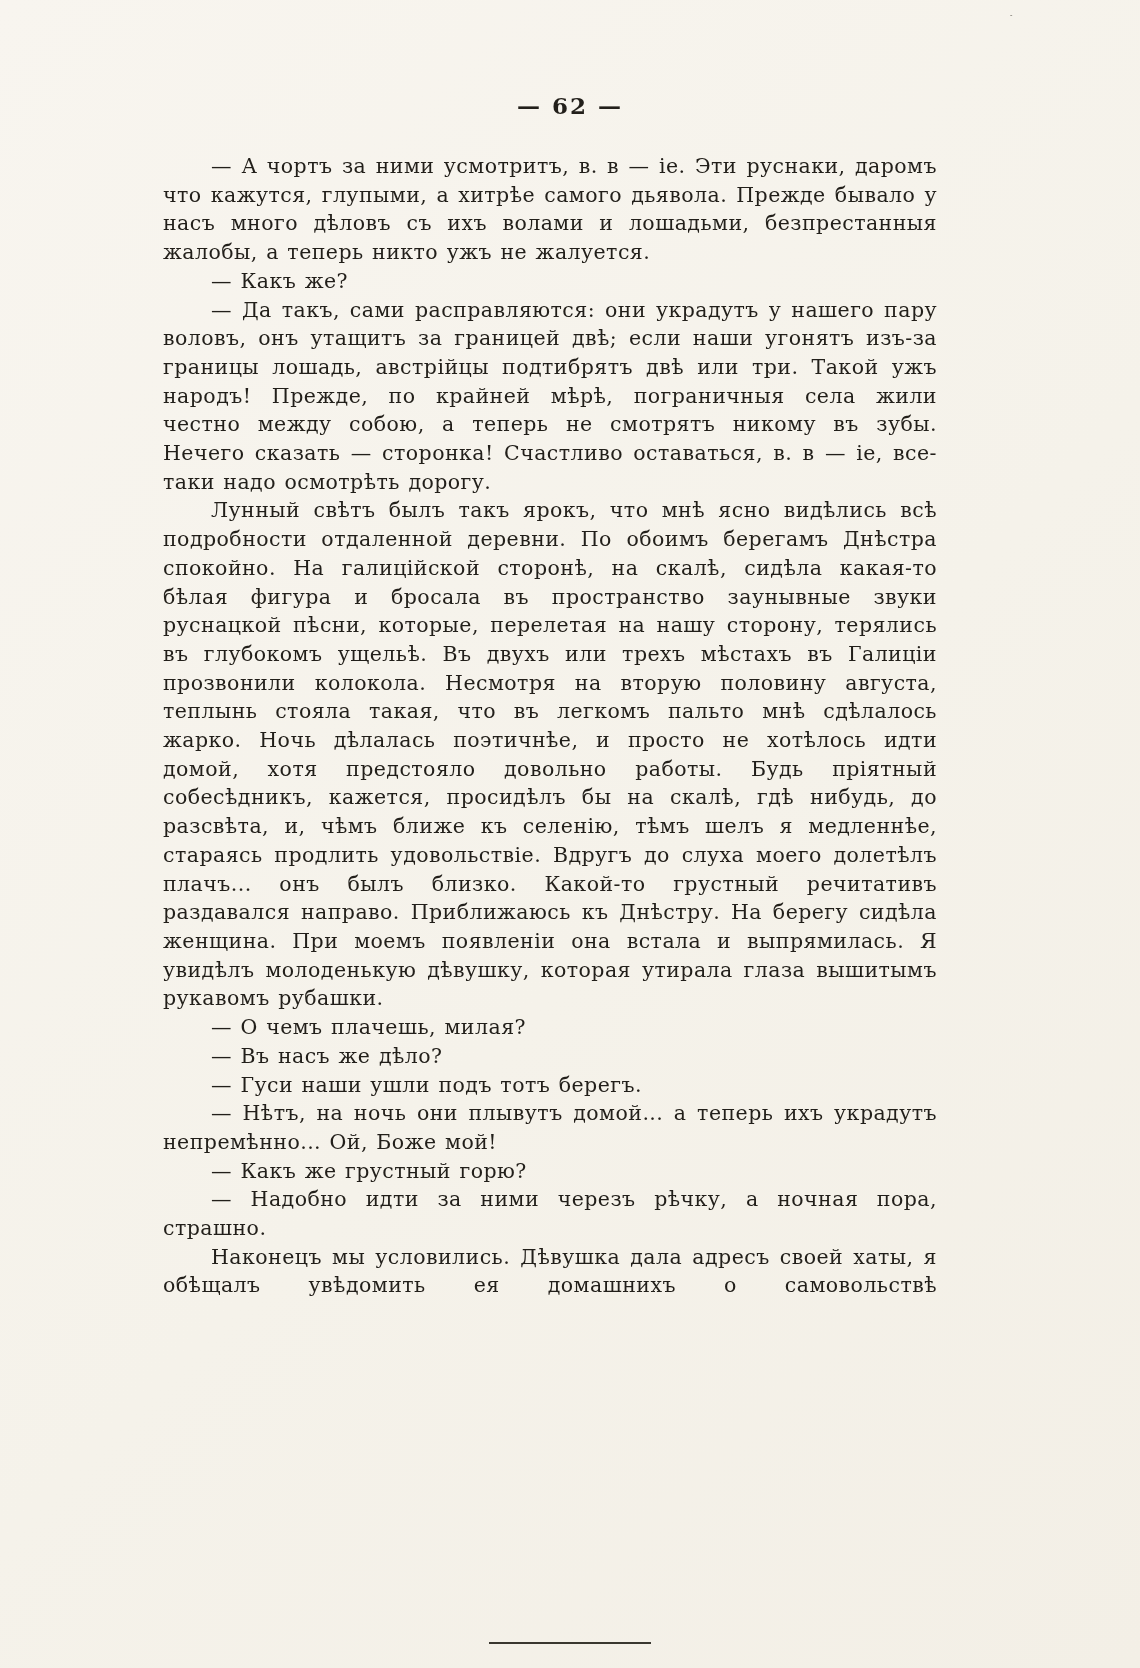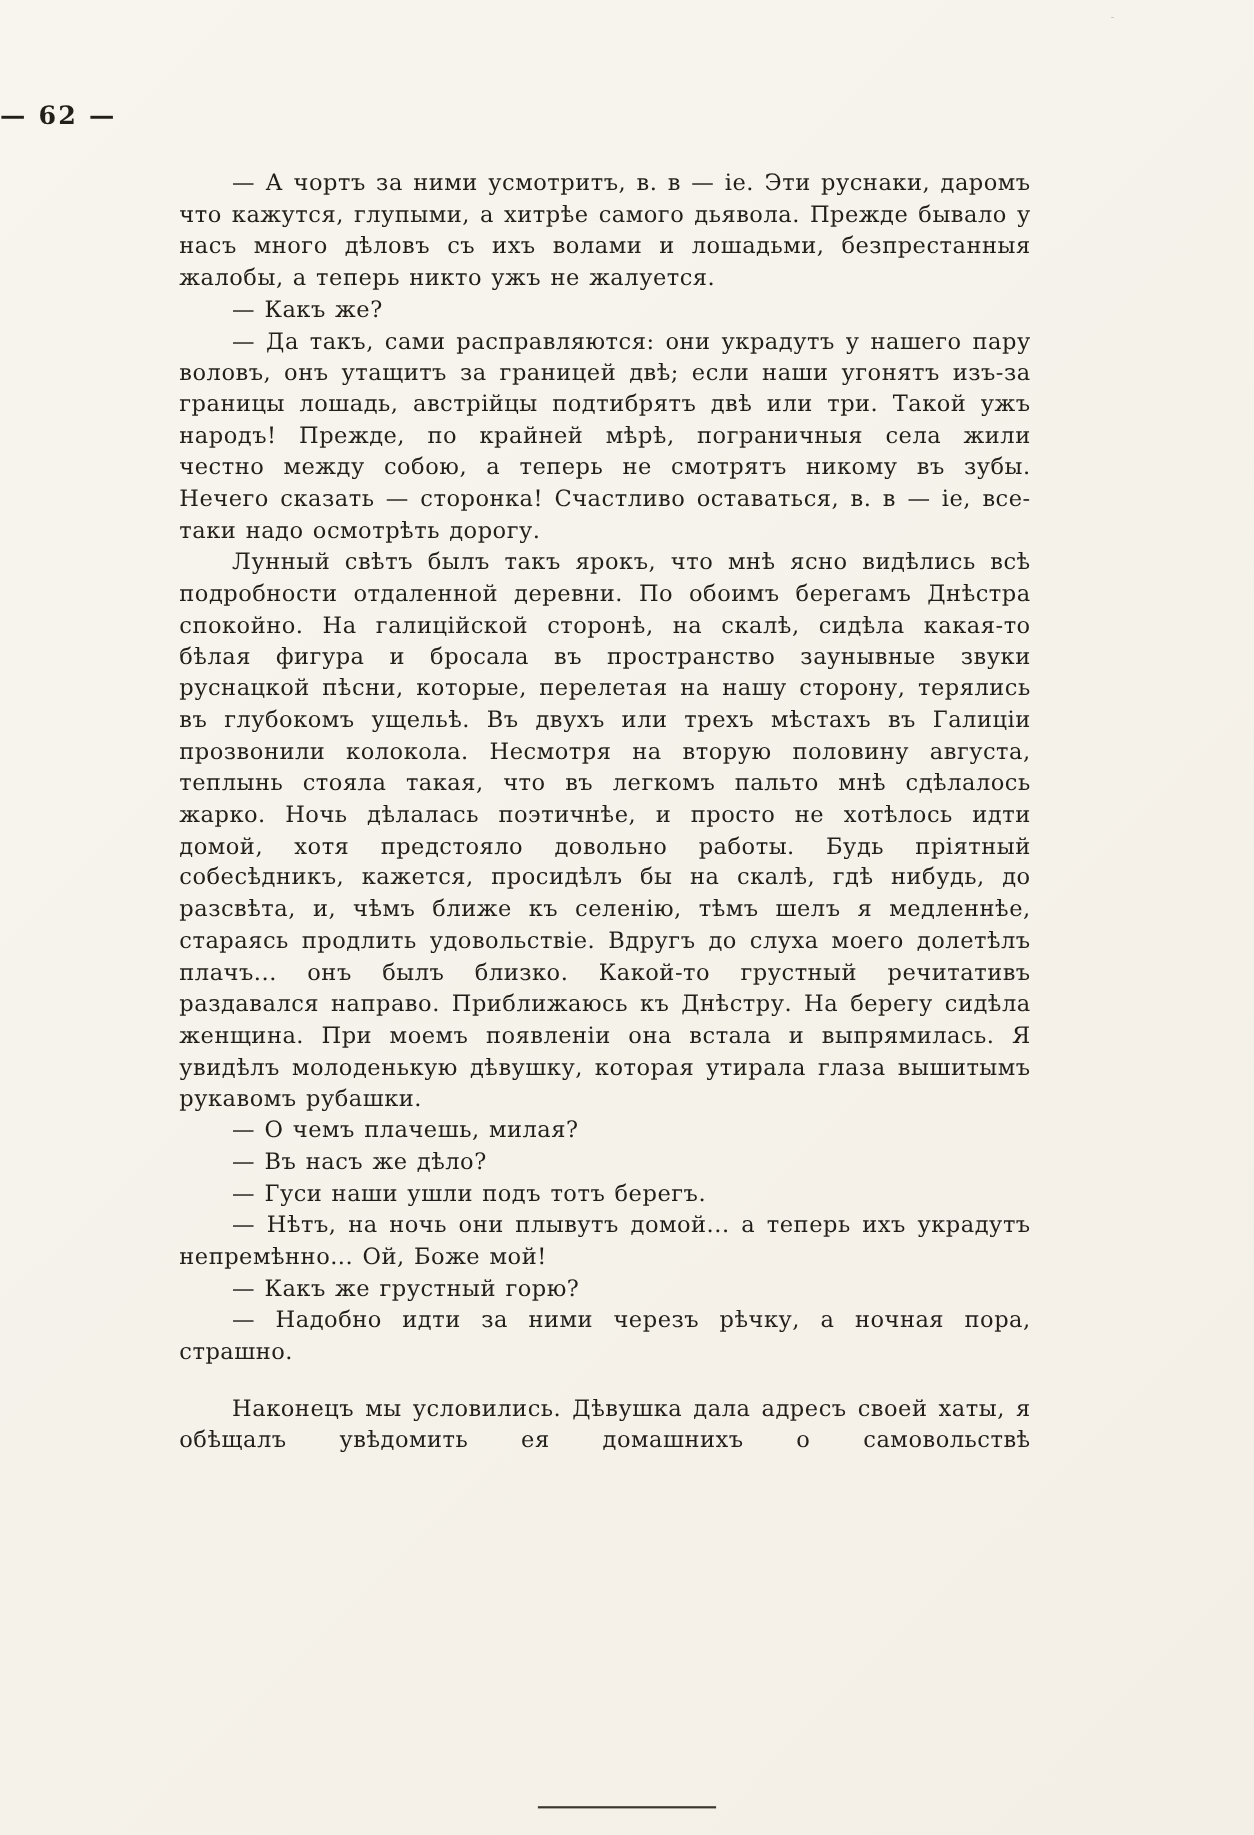--- a/index.html
+++ b/index.html
@@ -14,21 +14,21 @@
     background: linear-gradient(135deg, #f8f5ef 0%, #f5f2ea 55%, #f3efe6 100%);
     overflow: hidden;
     font-family: "DejaVu Serif", "Liberation Serif", serif;
     color: #221f1a;
   }
   .page-number {
     position: absolute;
     top: 92px;
     left: 0;
     width: 100%;
-    text-align: left;
+    text-align: center;
     font-size: 23px;
     letter-spacing: 2px;
     font-weight: 600;
   }
   .text-block {
     position: absolute;
     top: 152px;
     left: 163px;
     width: 774px;
   }
@@ -38,21 +38,20 @@
     font-size: 20.5px;
     line-height: 28.7px;
     text-align: justify;
     text-indent: 48px;
     letter-spacing: 0.45px;
     word-spacing: 1.5px;
     font-weight: 400;
   }
   .text-block p.stretch-last {
     text-align-last: justify;
-    margin-top: 23px;
   }
   .bottom-divider {
     position: absolute;
     left: 50%;
     transform: translateX(-50%);
     bottom: 24px;
     width: 162px;
     height: 0;
     border-top: 2.5px solid #3a372f;
   }

